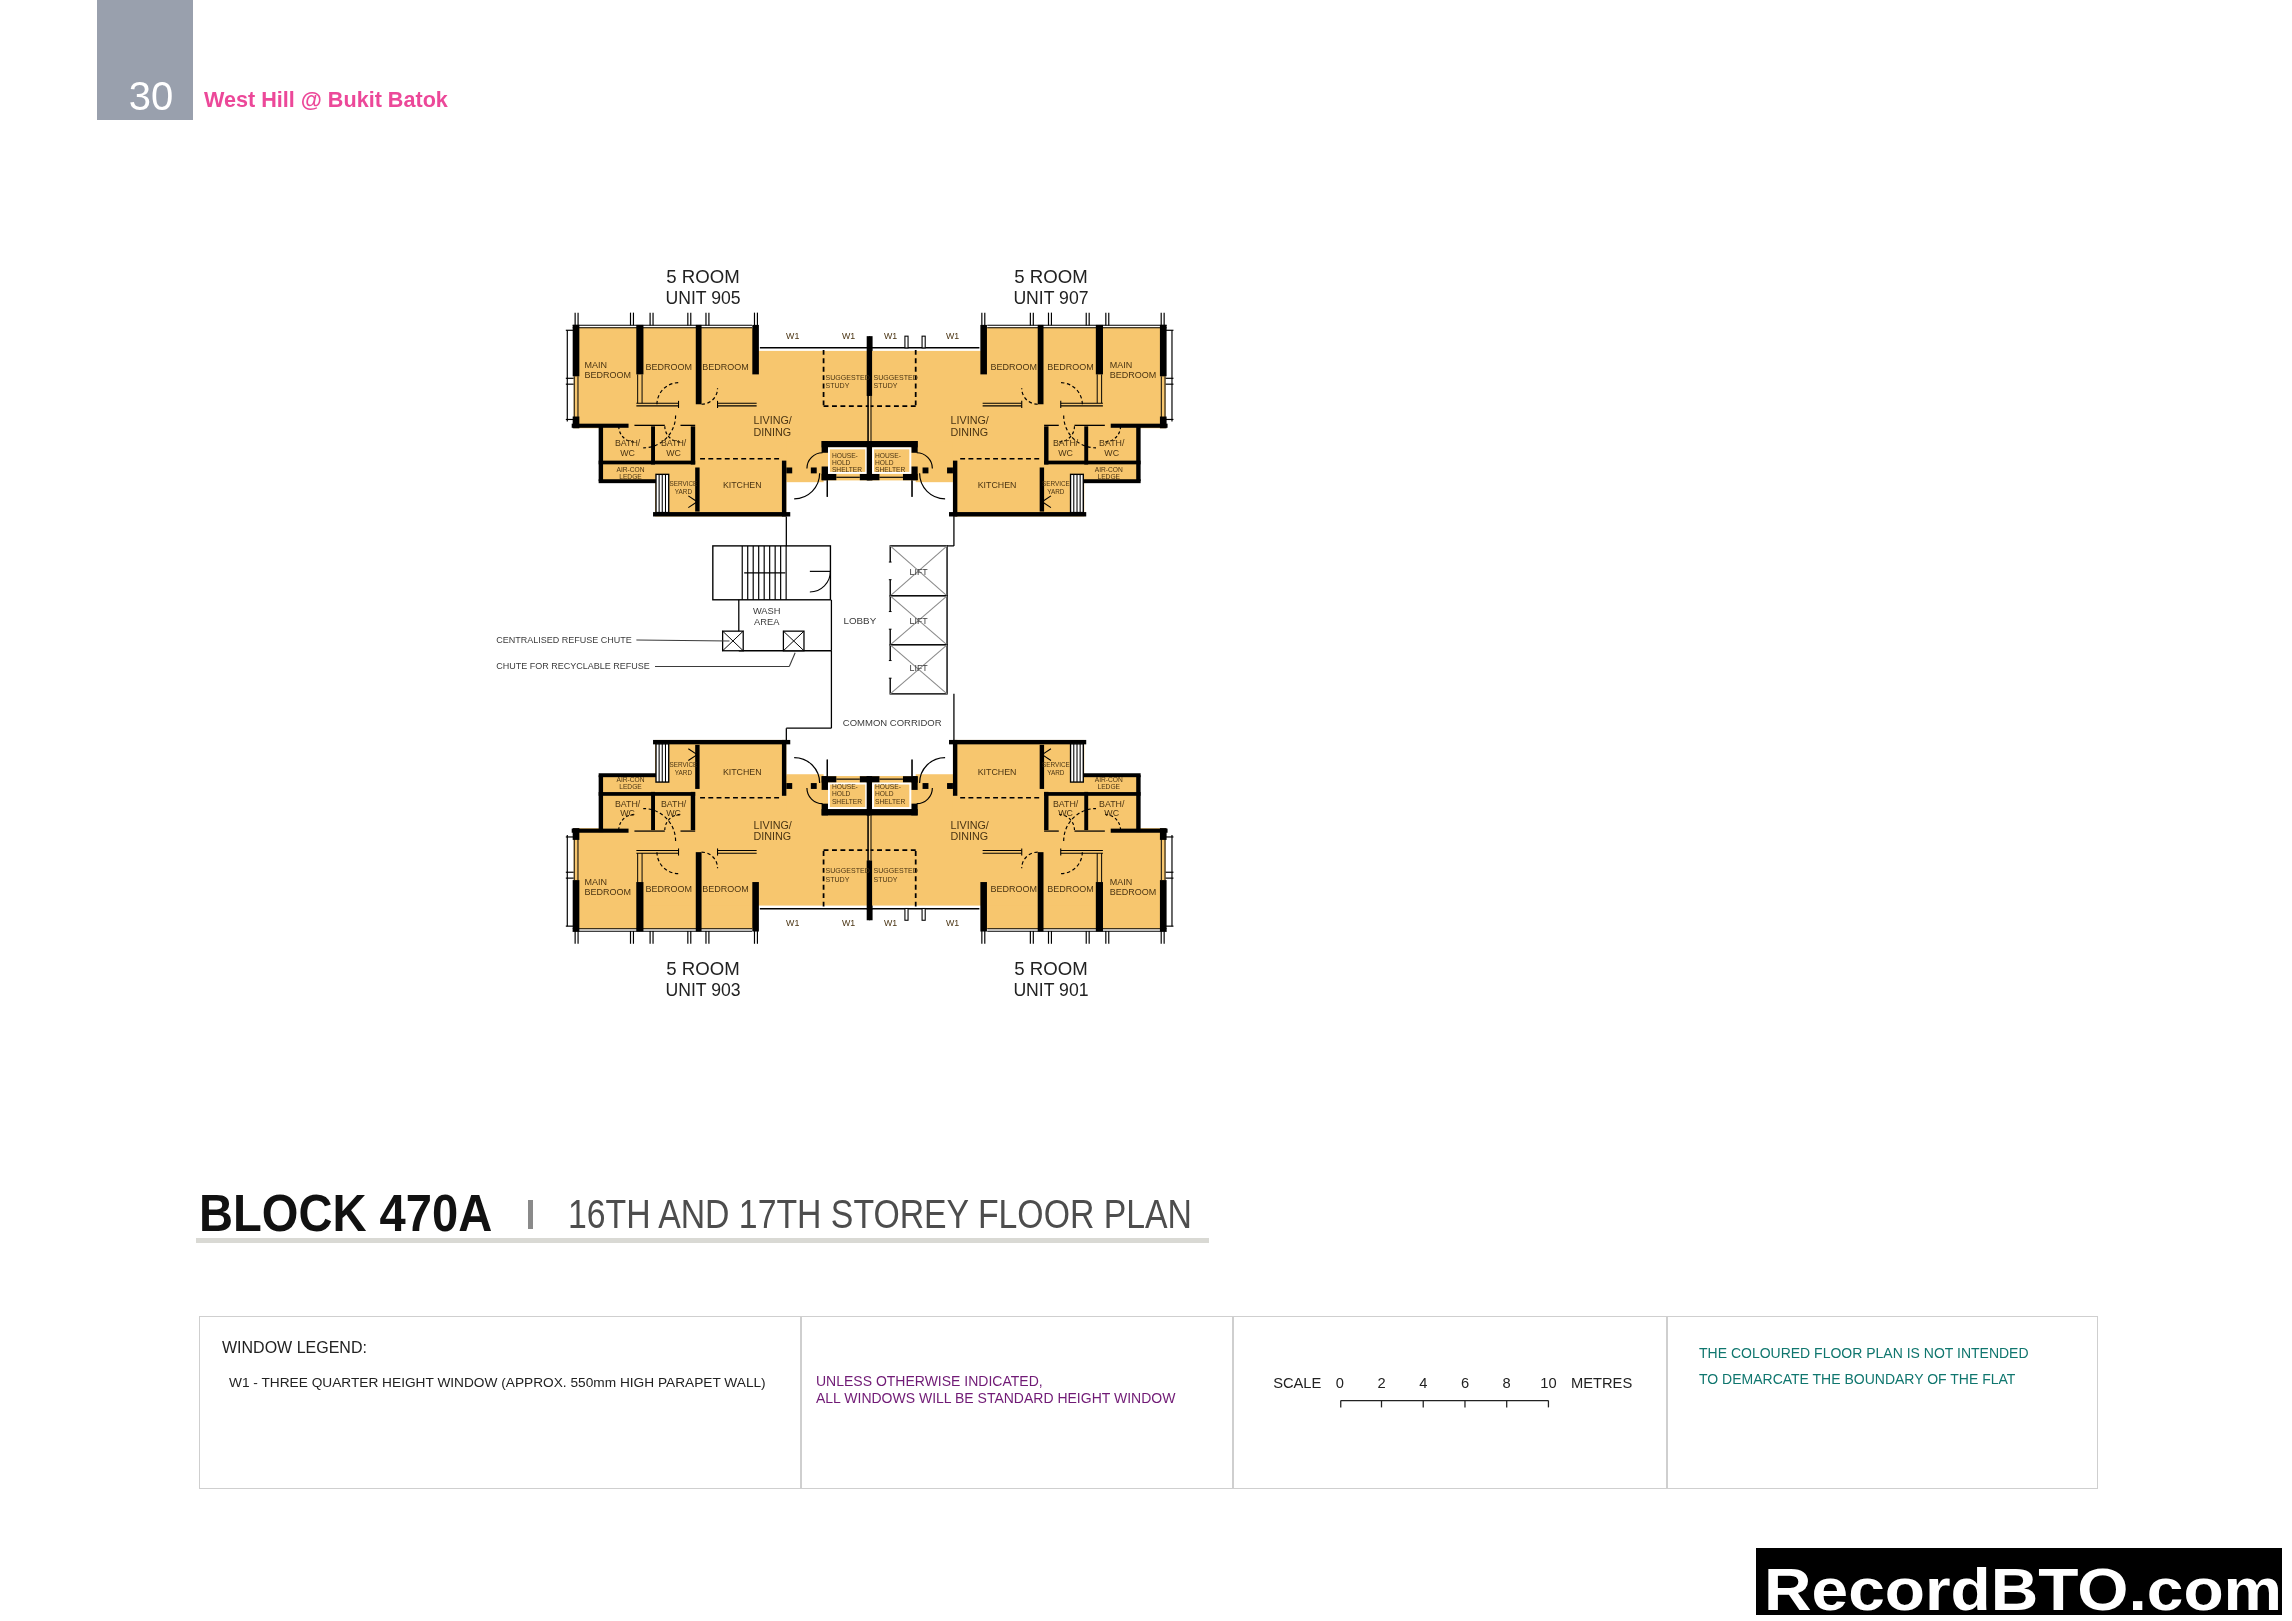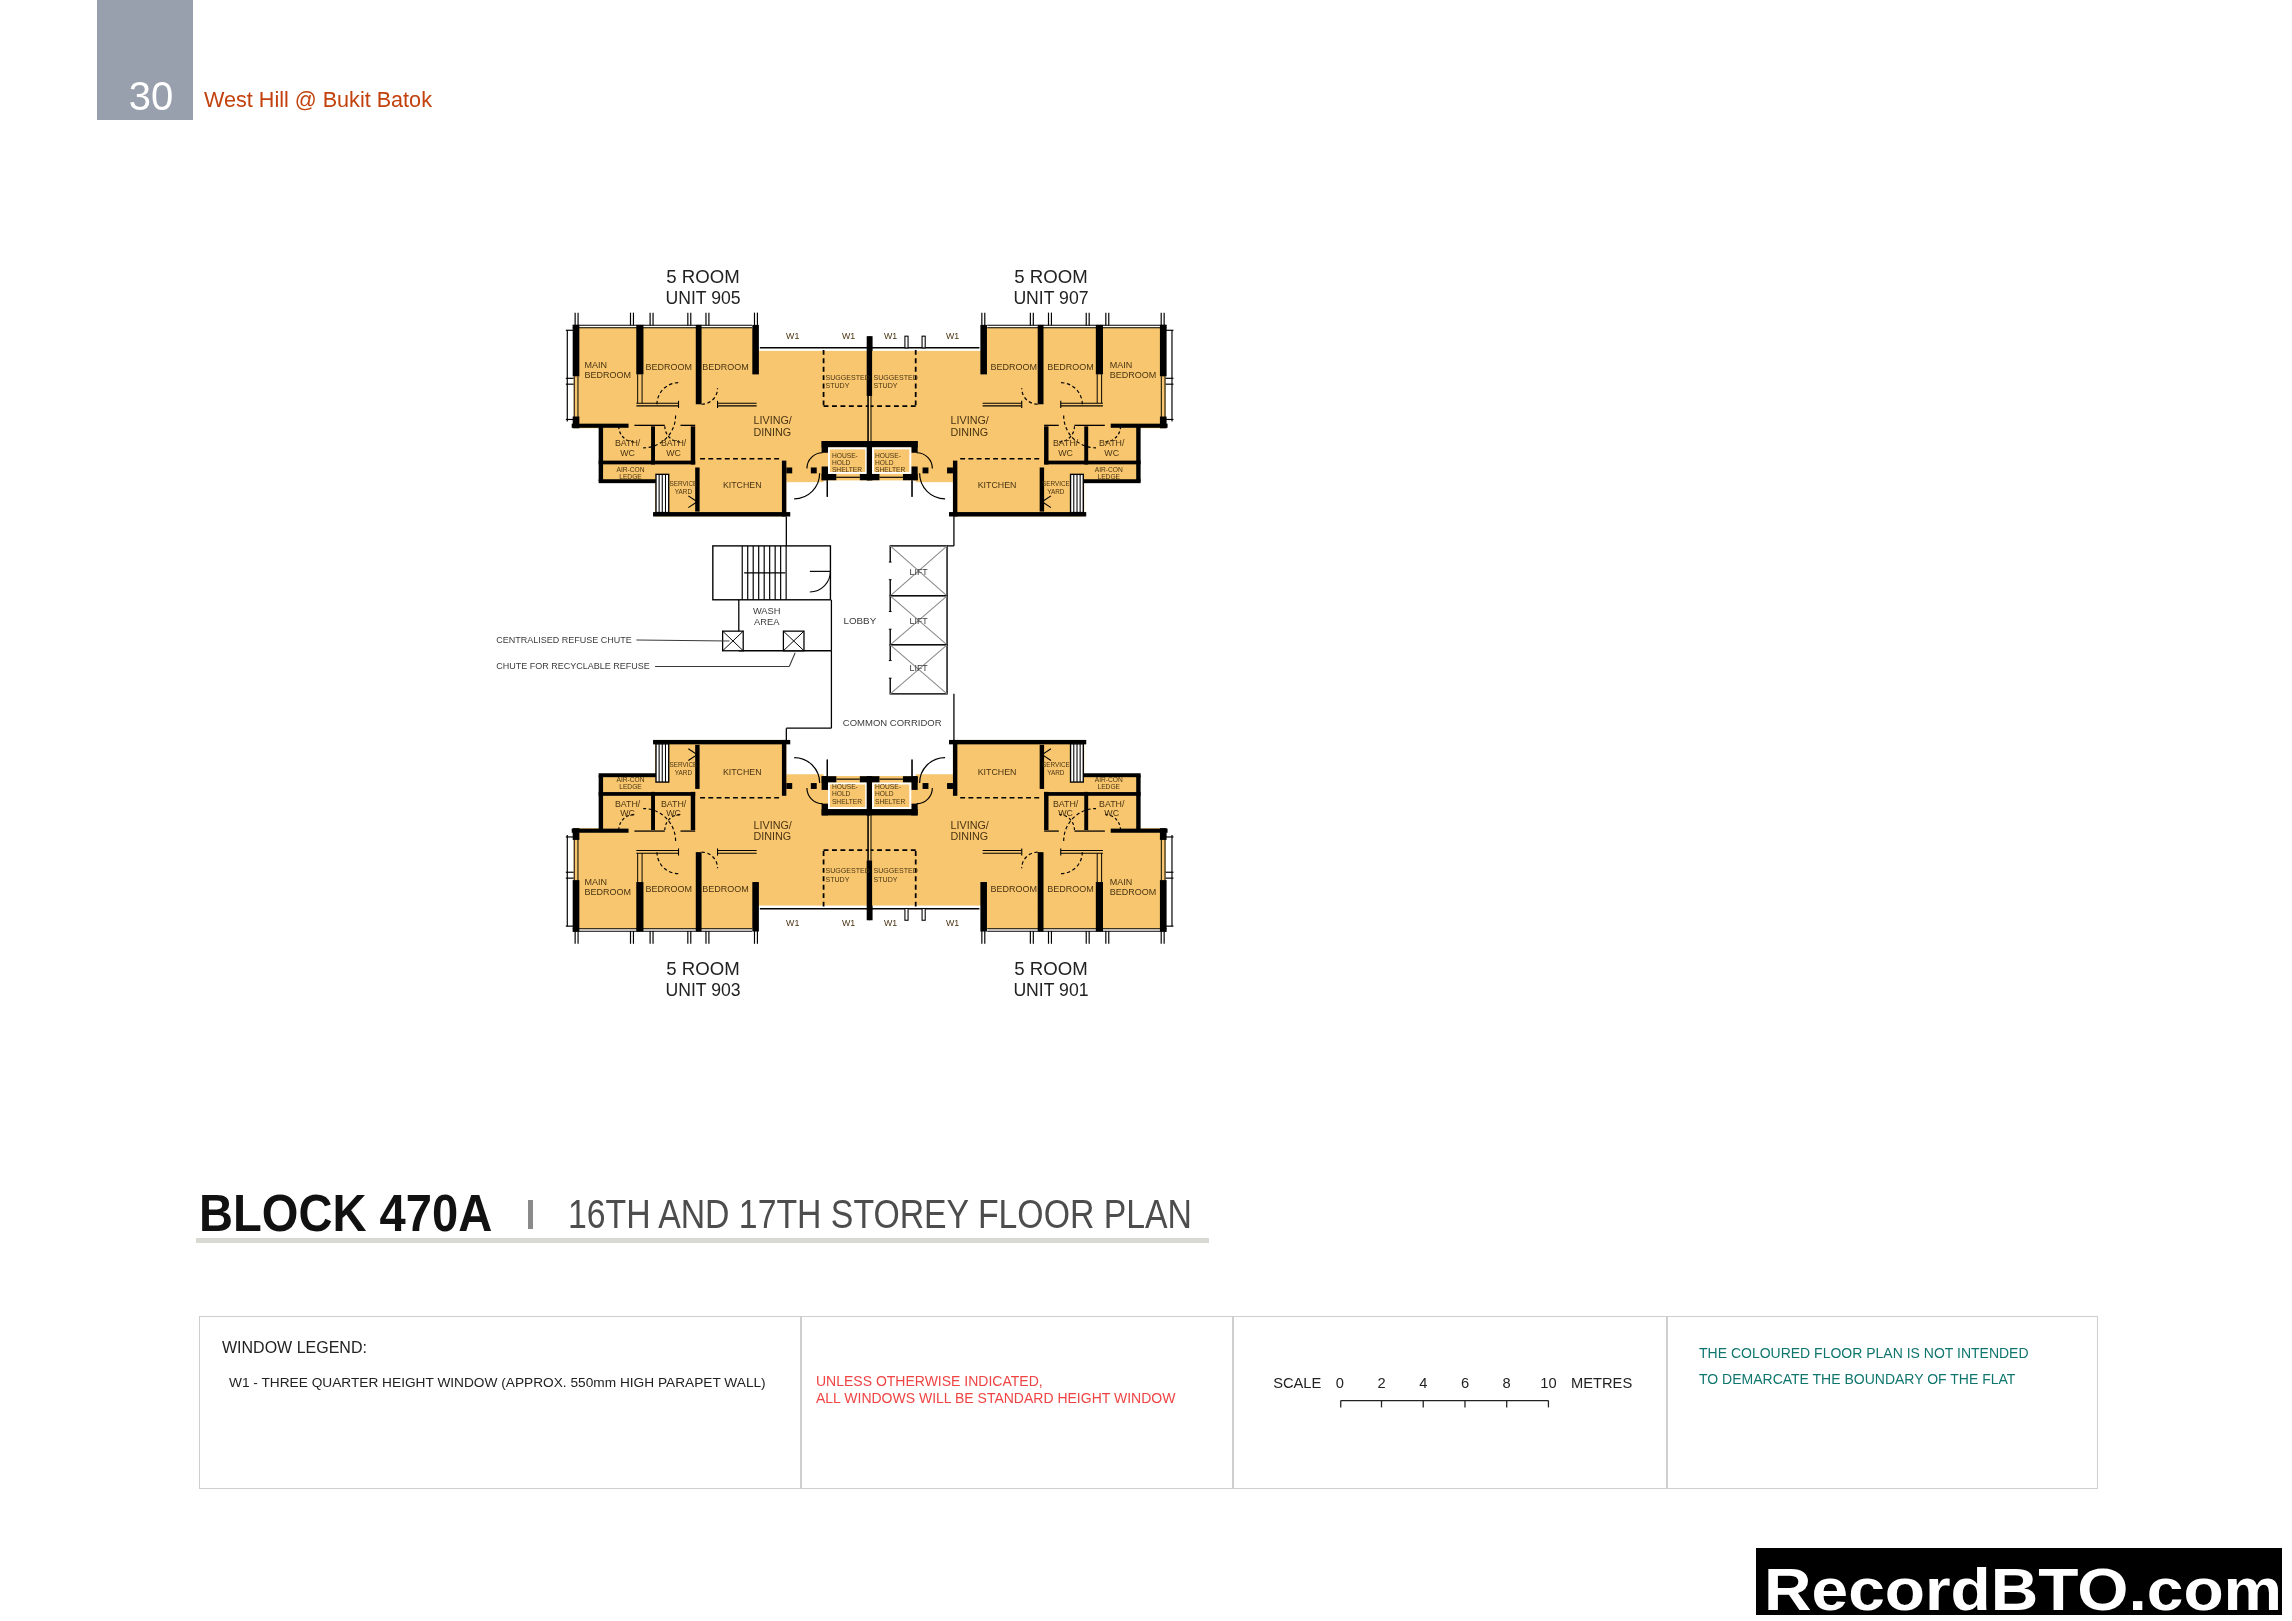--- a/index.html
+++ b/index.html
@@ -5,21 +5,21 @@
   body { width:2293px; height:1621px; position:relative;
          font-family:"Liberation Sans", sans-serif; overflow:hidden; }
   .abs { position:absolute; }
 </style></head>
 <body>
 
 <div class="abs" style="left:97px;top:0;width:96px;height:120px;background:#99a0ad;"></div>
 
 <div class="abs" style="left:97px;top:74px;width:108px;text-align:center;font-size:40px;color:#fff;">30</div>
 
-<div class="abs" style="left:204px;top:87px;font-size:21.6px;color:#c2410c;">West Hill @ Bukit Batok</div>
+<div class="abs" style="left:204px;top:87px;font-size:21.6px;color:#ec4899;font-weight:bold;">West Hill @ Bukit Batok</div>
 
 <svg class="abs" style="left:0;top:0" width="2293" height="1621" viewBox="0 0 2339 1654">
 <g font-family="Liberation Sans, sans-serif">
 
 <g>
 <rect x="585.0" y="334.0" width="188.0" height="103.0" fill="#F7C66E"></rect>
 
 <rect x="653.0" y="358.0" width="234.0" height="132.0" fill="#F7C66E"></rect>
 
 <rect x="612.0" y="433.0" width="97.0" height="58.0" fill="#F7C66E"></rect>
@@ -608,21 +608,21 @@
 
 <div class="abs" style="left:199px;top:1316px;width:1899px;height:173px;border:1.5px solid #cfcfcf;box-sizing:border-box;"></div>
 <div class="abs" style="left:800px;top:1316px;width:1.5px;height:173px;background:#cfcfcf;"></div>
 <div class="abs" style="left:1232px;top:1316px;width:1.5px;height:173px;background:#cfcfcf;"></div>
 <div class="abs" style="left:1666px;top:1316px;width:1.5px;height:173px;background:#cfcfcf;"></div>
 
 <div class="abs" style="left:222px;top:1339px;font-size:16px;color:#222;">WINDOW LEGEND:</div>
 
 <div class="abs" style="left:222px;top:1375px;font-size:13.7px;color:#222;margin-left:7px;">W1 - THREE QUARTER HEIGHT WINDOW (APPROX. 550mm HIGH PARAPET WALL)</div>
 
-<div class="abs" style="left:816px;top:1373px;font-size:14px;color:#ef4444;line-height:17px;">UNLESS OTHERWISE INDICATED,<br>ALL WINDOWS WILL BE STANDARD HEIGHT WINDOW</div>
+<div class="abs" style="left:816px;top:1373px;font-size:14px;color:#701a75;line-height:17px;">UNLESS OTHERWISE INDICATED,<br>ALL WINDOWS WILL BE STANDARD HEIGHT WINDOW</div>
 
 <svg class="abs" style="left:1232px;top:1316px" width="434" height="173" viewBox="0 0 443 176">
   <g font-family="Liberation Sans, sans-serif" fill="#222">
   <text x="42" y="73" font-size="15">SCALE</text>
   <text x="110" y="73" font-size="15" text-anchor="middle">0</text>
   <text x="152.6" y="73" font-size="15" text-anchor="middle">2</text>
   <text x="195.2" y="73" font-size="15" text-anchor="middle">4</text>
   <text x="237.8" y="73" font-size="15" text-anchor="middle">6</text>
   <text x="280.4" y="73" font-size="15" text-anchor="middle">8</text>
   <text x="323" y="73" font-size="15" text-anchor="middle">10</text>

